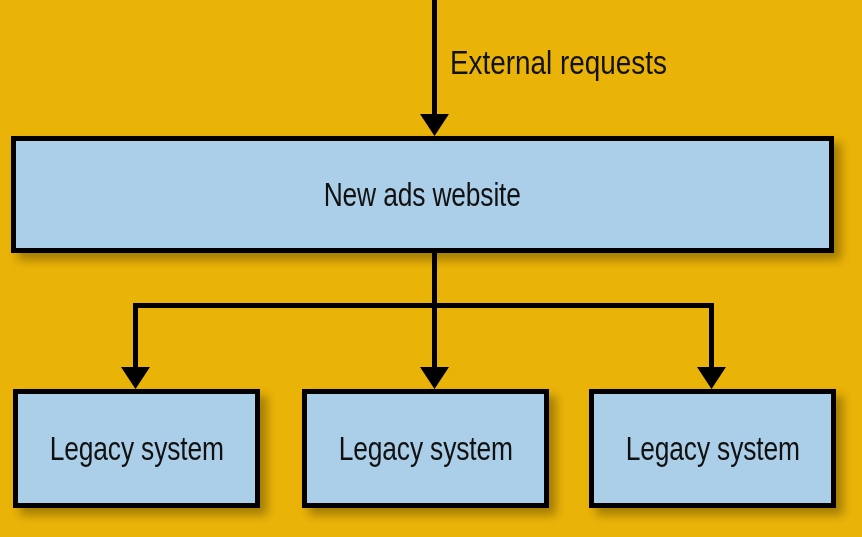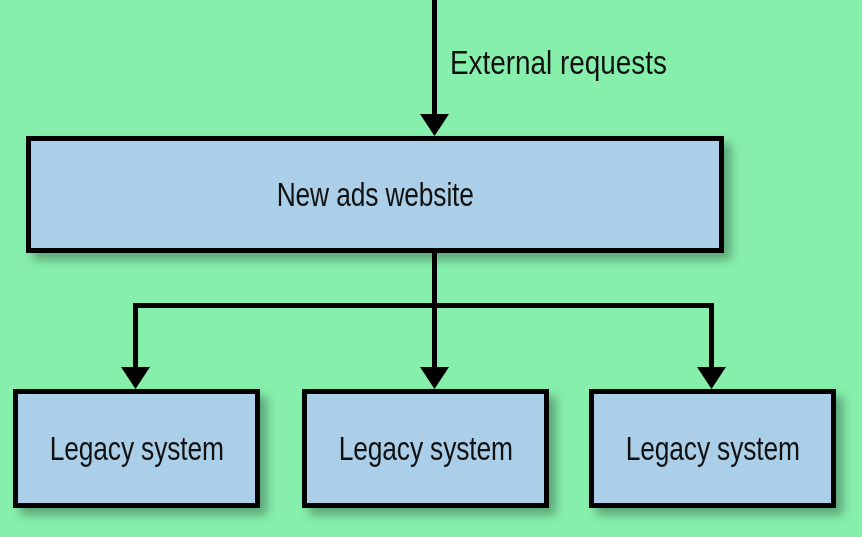--- a/index.html
+++ b/index.html
@@ -8,21 +8,21 @@
     padding: 0;
     background: #ffffff;
   }
   body {
     font-family: "Liberation Sans", sans-serif;
   }
   #diagram-canvas {
     position: relative;
     width: 862px;
     height: 537px;
-    background: #86efac;
+    background: #eab308;
     overflow: hidden;
     text-decoration: underline;
   }
   #connector-layer {
     position: absolute;
     left: 0;
     top: 0;
     width: 862px;
     height: 537px;
     pointer-events: none;
@@ -43,23 +43,23 @@
     font-size: 33px;
     line-height: 1;
     color: #111111;
     letter-spacing: -0.2px;
     transform: scaleX(0.80);
     transform-origin: center center;
     white-space: nowrap;
     text-align: center;
   }
   #node-new-ads-website {
-    left: 26px;
+    left: 11px;
     top: 136px;
-    width: 698px;
+    width: 823px;
     height: 117px;
     align-items: center;
   }
   #node-legacy-system-1 {
     left: 13px;
     top: 389px;
     width: 247px;
     height: 119px;
   }
   #node-legacy-system-2 {

